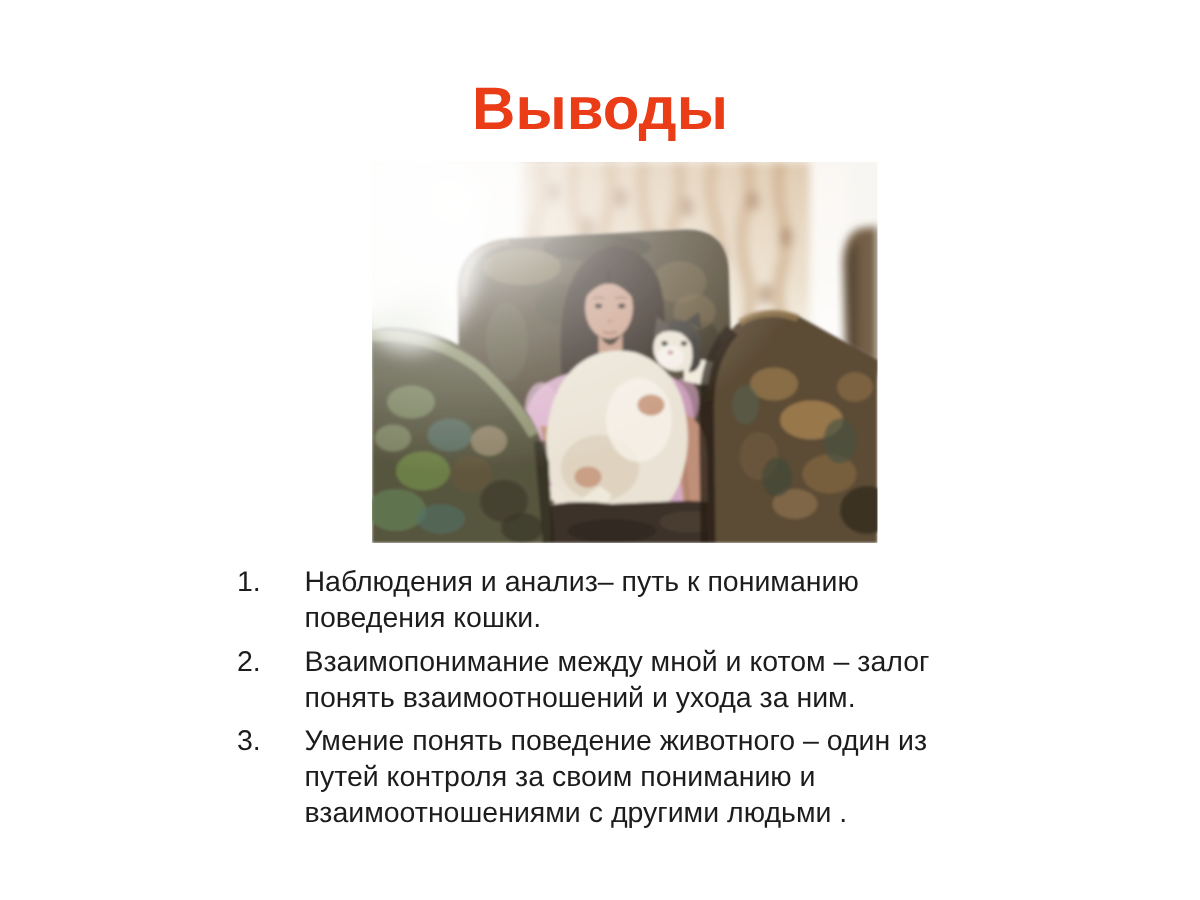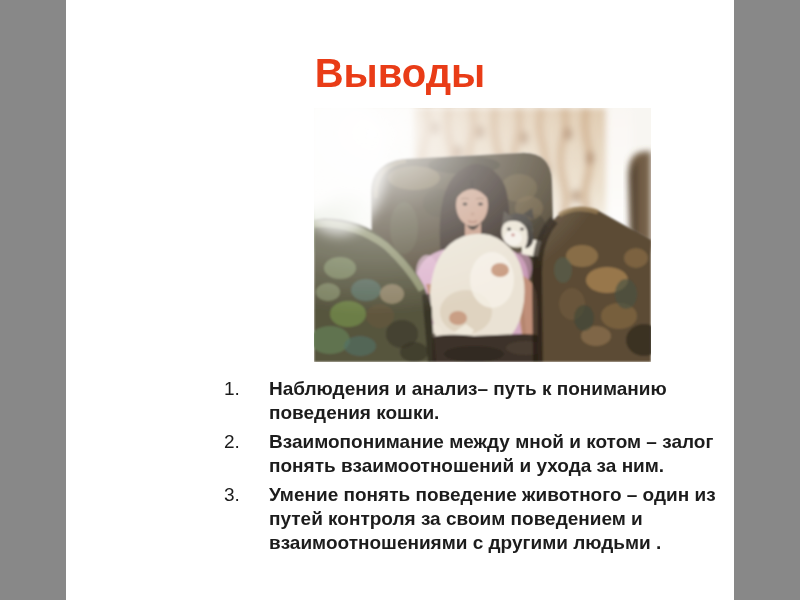--- a/index.html
+++ b/index.html
@@ -1,38 +1,38 @@
 <!DOCTYPE html>
 <html lang="ru" style="--c-accent: #e93c17; --c-text: #1c1c1c; --c-background: #ffffff;"><head>
 <meta charset="utf-8">
 <style>
   html,body{margin:0;padding:0;background:#888;}
   .slide{
-    position:relative;width:668px;height:600px;margin:0 auto;
+    position:relative;width:800px;height:600px;margin:0 auto;
     background:var(--c-background,#ffffff);
     font-family:"Liberation Sans","DejaVu Sans",sans-serif;
     overflow:hidden;
   }
   .title{
     position:absolute;left:0;right:0;top:49px;margin:0;
     text-align:center;font-size:40px;line-height:48px;font-weight:bold;
     color:var(--c-accent,#e93c17);
   }
   .photo{
     position:absolute;left:248px;top:108px;width:337px;height:254px;
   }
   .photo svg{display:block;width:100%;height:100%;}
   .conclusions{
     position:absolute;left:158px;top:377px;width:505px;
     margin:0;padding:0;list-style:none;
     font-size:19px;line-height:24px;color:var(--c-text,#1c1c1c);
   }
   .conclusions li{display:flex;margin:0 0 5px 0;}
   .num{flex:0 0 45px;width:45px;}
-  .txt{width:457px;font-weight:bold;}
+  .txt{width:457px;}
 </style>
 </head>
 <body>
 
 <div class="slide">
 
   <h1 class="title">Выводы</h1>
 
   <figure class="photo" style="margin:0" role="img" aria-label="Девочка в розовой футболке сидит в кресле с цветочной обивкой и держит на руках пушистую бело-чёрную кошку; позади тюлевая штора и светлое окно">
     <svg viewBox="0 0 337 254" preserveAspectRatio="none">
@@ -213,17 +213,17 @@
     <li>
       <span class="num">1.</span>
       <span class="txt">Наблюдения и анализ– путь к пониманию поведения кошки.</span>
     </li>
     <li>
       <span class="num">2.</span>
       <span class="txt">Взаимопонимание между мной и котом – залог понять взаимоотношений и ухода за ним.</span>
     </li>
     <li>
       <span class="num">3.</span>
-      <span class="txt">Умение понять поведение животного – один из путей контроля за своим поведением и взаимоотношениями с другими людьми .</span>
+      <span class="txt">Умение понять поведение животного – один из путей контроля за своим пониманию и взаимоотношениями с другими людьми .</span>
     </li>
   </ol>
 
 </div>
 
 </body></html>

